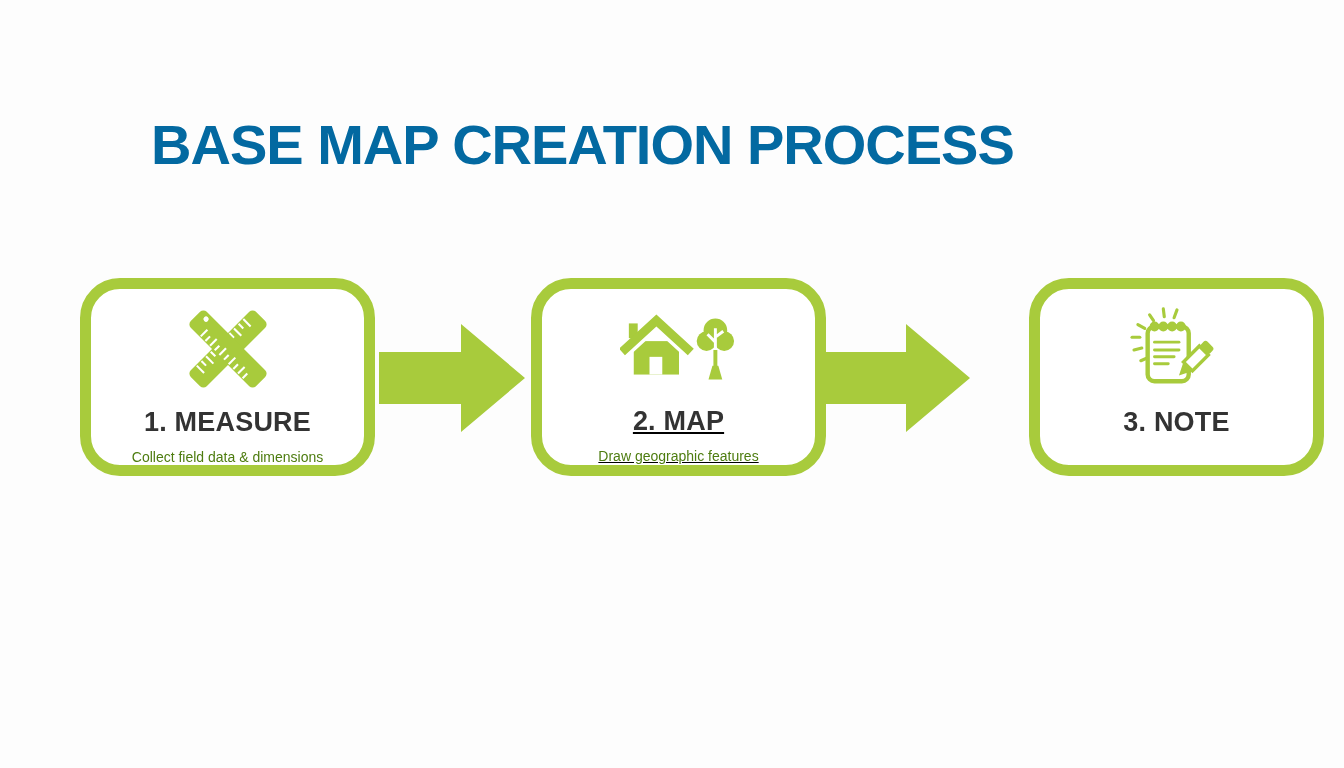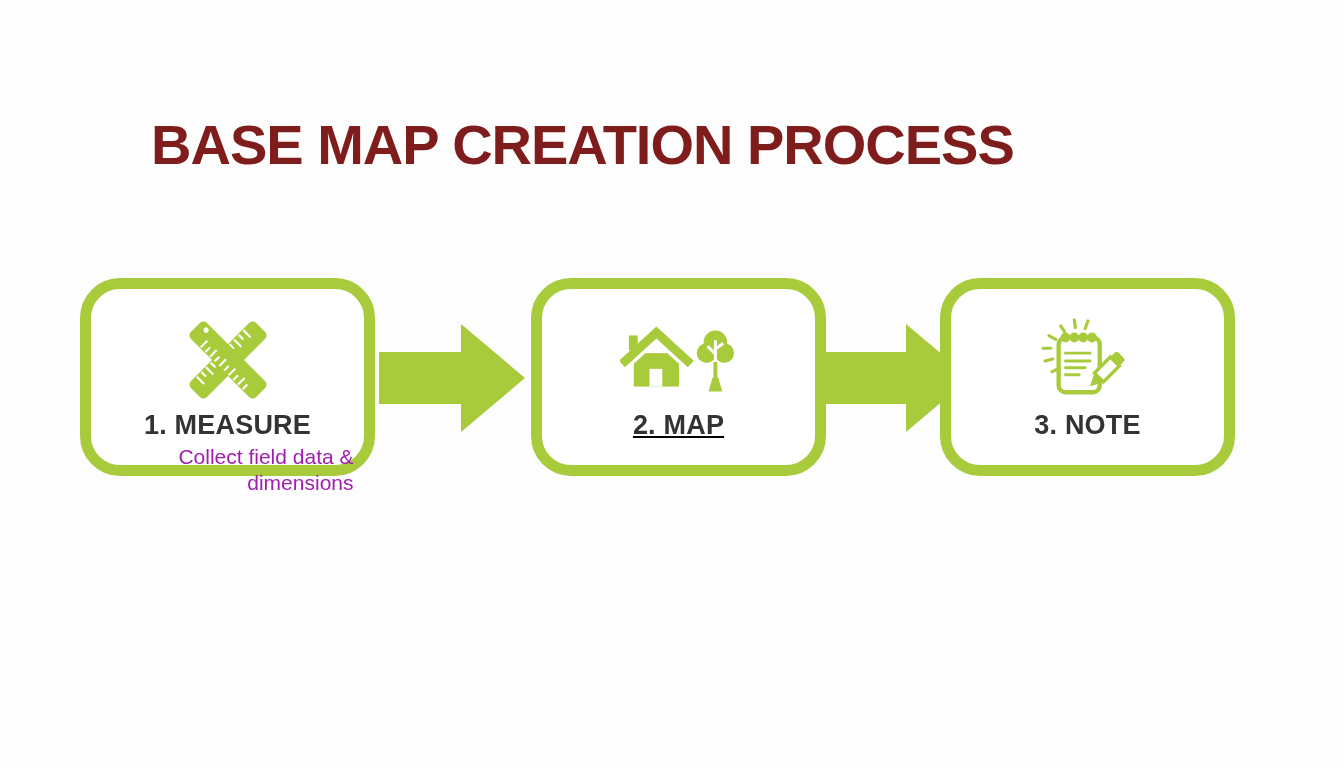--- a/index.html
+++ b/index.html
@@ -12,61 +12,62 @@
   }
   .stage { position: absolute; inset: 0; }
 
   .page-title {
     position: absolute;
     left: 151px;
     top: 117px;
     font-size: 56px;
     font-weight: 700;
     letter-spacing: -1px;
-    color: #7f1d1d;
+    color: #0369a1;
     white-space: nowrap;
     line-height: 56px;
   }
 
   .step-card {
     position: absolute;
     top: 278px;
     width: 295px;
     height: 198px;
     background: #ffffff;
     border: 11px solid var(--green, #a8cb3c);
     border-radius: 40px;
     display: flex;
     flex-direction: column;
     align-items: center;
-    padding-top: 24px;
+    padding-top: 13px;
+    gap: 8px;
   }
   .step-card.pos-1 { left: 80px; }
   .step-card.pos-2 { left: 531px; text-decoration: underline; }
-  .step-card.pos-3 { left: 940px; }
+  .step-card.pos-3 { left: 1029px; }
 
   .icon-wrap {
     height: 94px;
     display: flex;
     align-items: center;
     justify-content: center;
   }
   .step-label {
     margin-top: 4px;
     font-size: 27px;
     font-weight: 700;
     color: #333333;
     letter-spacing: 0.2px;
     white-space: nowrap;
     line-height: 1.1;
   }
   .step-desc {
     margin-top: 3px;
-    font-size: 21px;
-    color: #a21caf;
+    font-size: 14px;
+    color: #4d7c0f;
     text-align: right;
     line-height: 1.25;
     max-width: 252px;
   }
 
   .arrow {
     position: absolute;
     top: 318px;
     width: 146px;
     height: 120px;
@@ -148,20 +149,21 @@
         <circle cx="88" cy="33" r="10" class="g-fill"></circle>
         <circle cx="106" cy="33" r="10" class="g-fill"></circle>
 
         <path d="M97 47 L97 20 M97 34 L89 26 M97 29 L105 23" class="w-stroke" stroke-width="3"></path>
 
         <path d="M97 42 L97 68" class="g-stroke" stroke-width="4"></path>
         <polygon points="90,72 104,72 100,58 94,58" class="g-fill"></polygon>
       </svg>
     </div>
     <div class="step-label">2. MAP</div>
+    <div class="step-desc">Draw geographic features</div>
   </div>
 
   <svg class="arrow pos-2" viewBox="0 0 146 120" aria-hidden="true">
     <polygon class="g-fill" points="0,34 82,34 82,6 146,60 82,114 82,86 0,86"></polygon>
   </svg>
 
   <div class="step-card pos-3">
     <div class="icon-wrap">
       <svg width="98" height="88" viewBox="0 0 100 90" aria-hidden="true">
 

